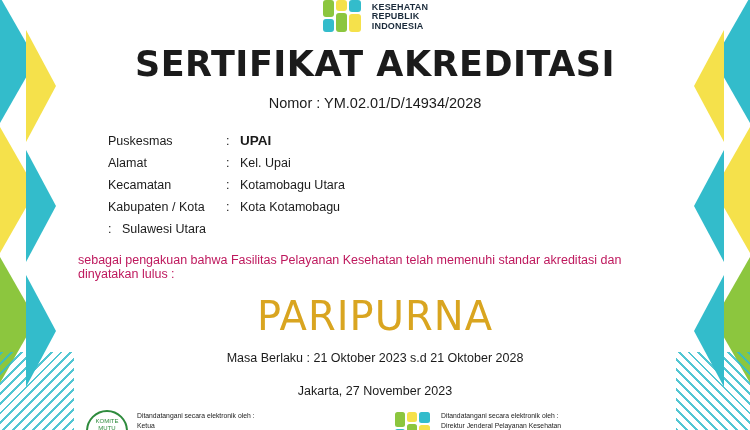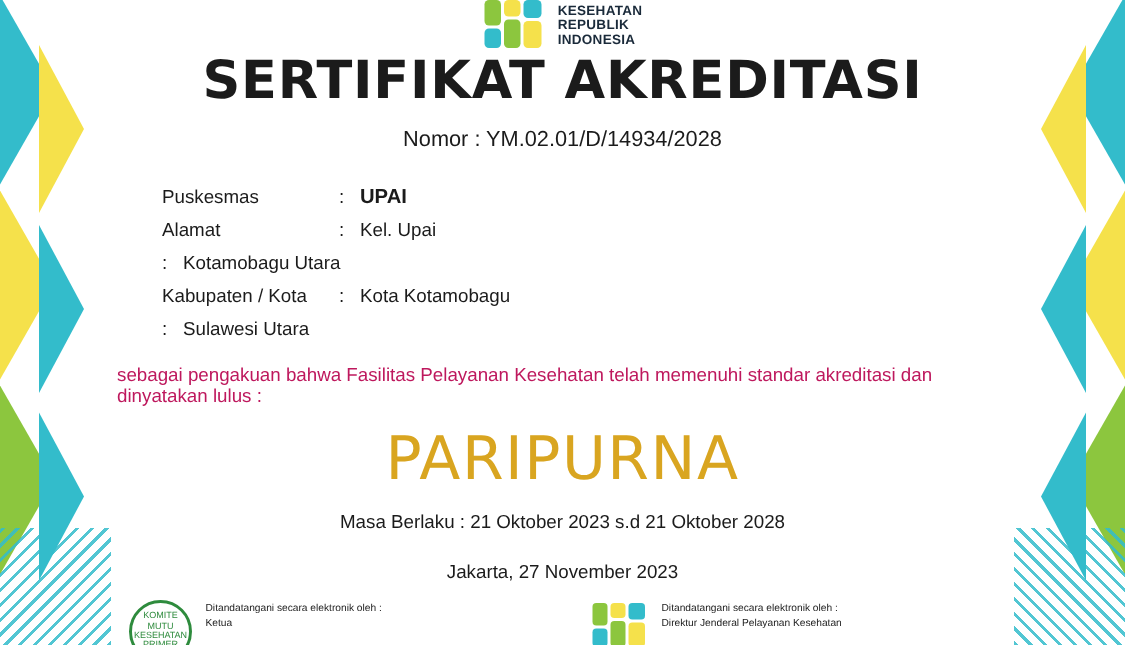--- a/index.html
+++ b/index.html
@@ -154,20 +154,21 @@
     padding-top: 0px;
     text-align: left;
   }
 
   .title {
     text-align: center;
     font-size: 35px;
     font-weight: bold;
     letter-spacing: .5px;
     color: #1b1b1b;
+    margin-top: 10px;
     font-family: "DejaVu Sans", sans-serif;
   }
 
   .nomor {
     text-align: center;
     font-size: 14.5px;
     color: #1b1b1b;
     margin-top: 11px;
   }
 
@@ -321,20 +322,21 @@
       <span class="field-label">Puskesmas</span>
       <span class="field-sep">:</span>
       <span class="field-value strong">UPAI</span>
     </div>
     <div class="field-row">
       <span class="field-label">Alamat</span>
       <span class="field-sep">:</span>
       <span class="field-value">Kel. Upai</span>
     </div>
     <div class="field-row">
+      <span class="field-label">Kecamatan</span>
       <span class="field-sep">:</span>
       <span class="field-value">Kotamobagu Utara</span>
     </div>
     <div class="field-row">
       <span class="field-label">Kabupaten / Kota</span>
       <span class="field-sep">:</span>
       <span class="field-value">Kota Kotamobagu</span>
     </div>
     <div class="field-row">
       <span class="field-sep">:</span>

